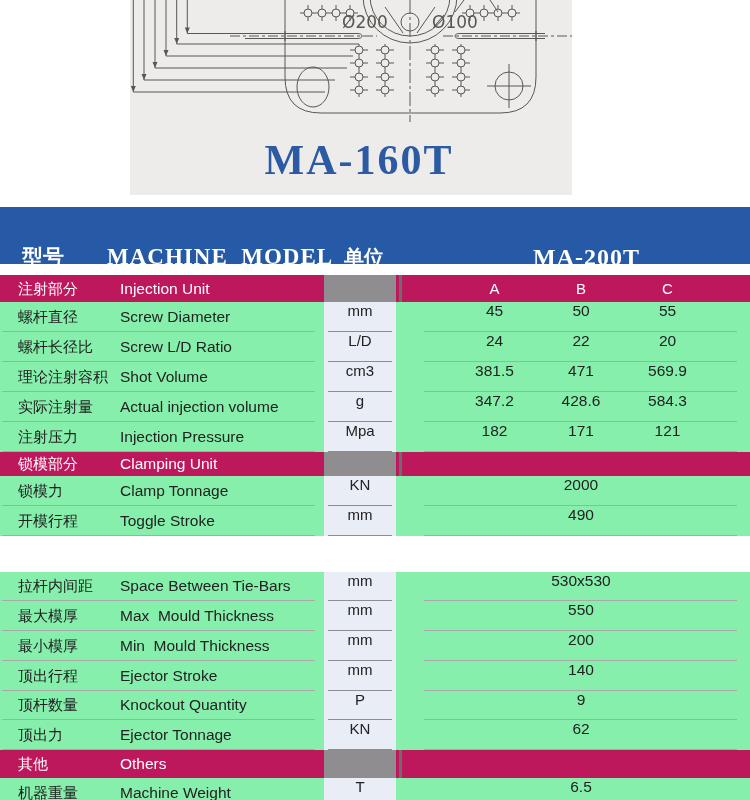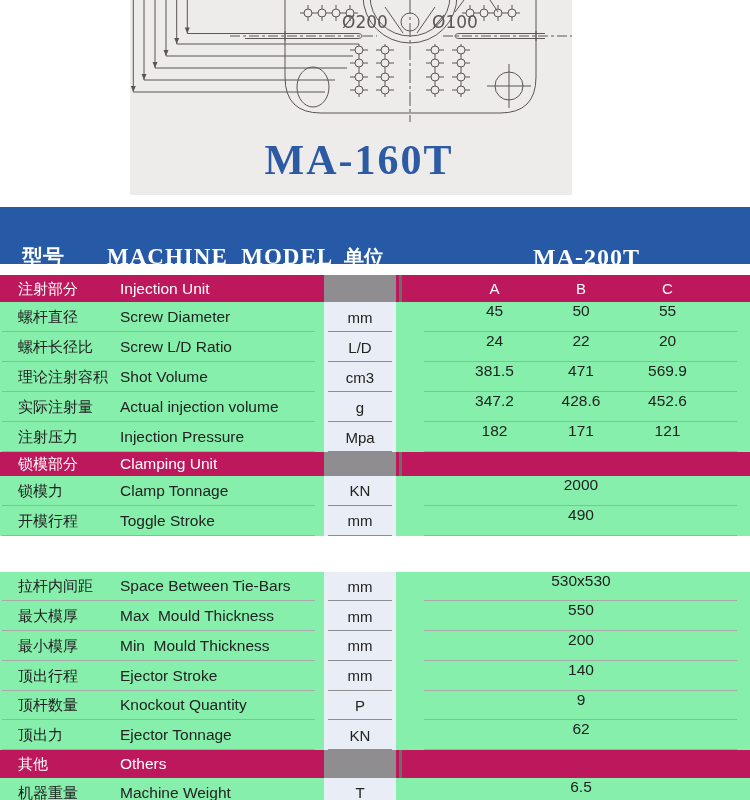--- a/index.html
+++ b/index.html
@@ -46,21 +46,21 @@
   .sec-cols{
     position:absolute;left:404px;width:338px;padding-left:8px;top:0;height:100%;
     display:flex;justify-content:center;align-items:center;z-index:2;
   }
   .col-label{width:86.5px;text-align:center;font-size:15px;}
   .row{position:relative;background:#86efac;}
   .c-zh{position:absolute;left:18px;top:50%;transform:translateY(-50%);font-size:15px;color:#222;}
   .c-en{position:absolute;left:120px;top:50%;transform:translateY(-50%);font-size:15.5px;color:#222;white-space:pre;}
   .c-unit{
     position:absolute;left:324px;width:72px;top:0;bottom:0;background:#e9edf6;
-    display:flex;align-items:center;justify-content:center;font-size:15px;color:#222;
+    display:flex;justify-content:center;font-size:15px;color:#222;
   }
   .u-line{position:absolute;bottom:0;left:4px;right:4px;height:1px;background:#8e8e92;}
   .line-left{position:absolute;bottom:0;left:2px;width:313px;height:1px;background:#a9a9a9;}
   .line-right{position:absolute;bottom:0;left:424px;width:313px;height:1px;background:#a9a9a9;}
   .c-values{
     position:absolute;left:404px;width:338px;padding-left:8px;top:0;height:100%;
     display:flex;justify-content:center;font-size:15.5px;color:#222;
   }
   .val{width:86.5px;text-align:center;}
   .val-single{width:auto;}
@@ -232,21 +232,21 @@
   <div class="row" style="height: 30px;">
     <span class="c-zh">实际注射量</span>
     <span class="c-en">Actual injection volume</span>
     <div class="c-unit">
       <span class="u-text">g</span>
       <span class="u-line"></span>
     </div>
     <div class="c-values">
         <span class="val">347.2</span>
         <span class="val">428.6</span>
-        <span class="val">452.6</span>
+        <span class="val">584.3</span>
       </div>
     <span class="line-left"></span>
     <span class="line-right"></span>
   </div>
 
   <div class="row" style="height: 30px;">
     <span class="c-zh">注射压力</span>
     <span class="c-en">Injection Pressure</span>
     <div class="c-unit">
       <span class="u-text">Mpa</span>

